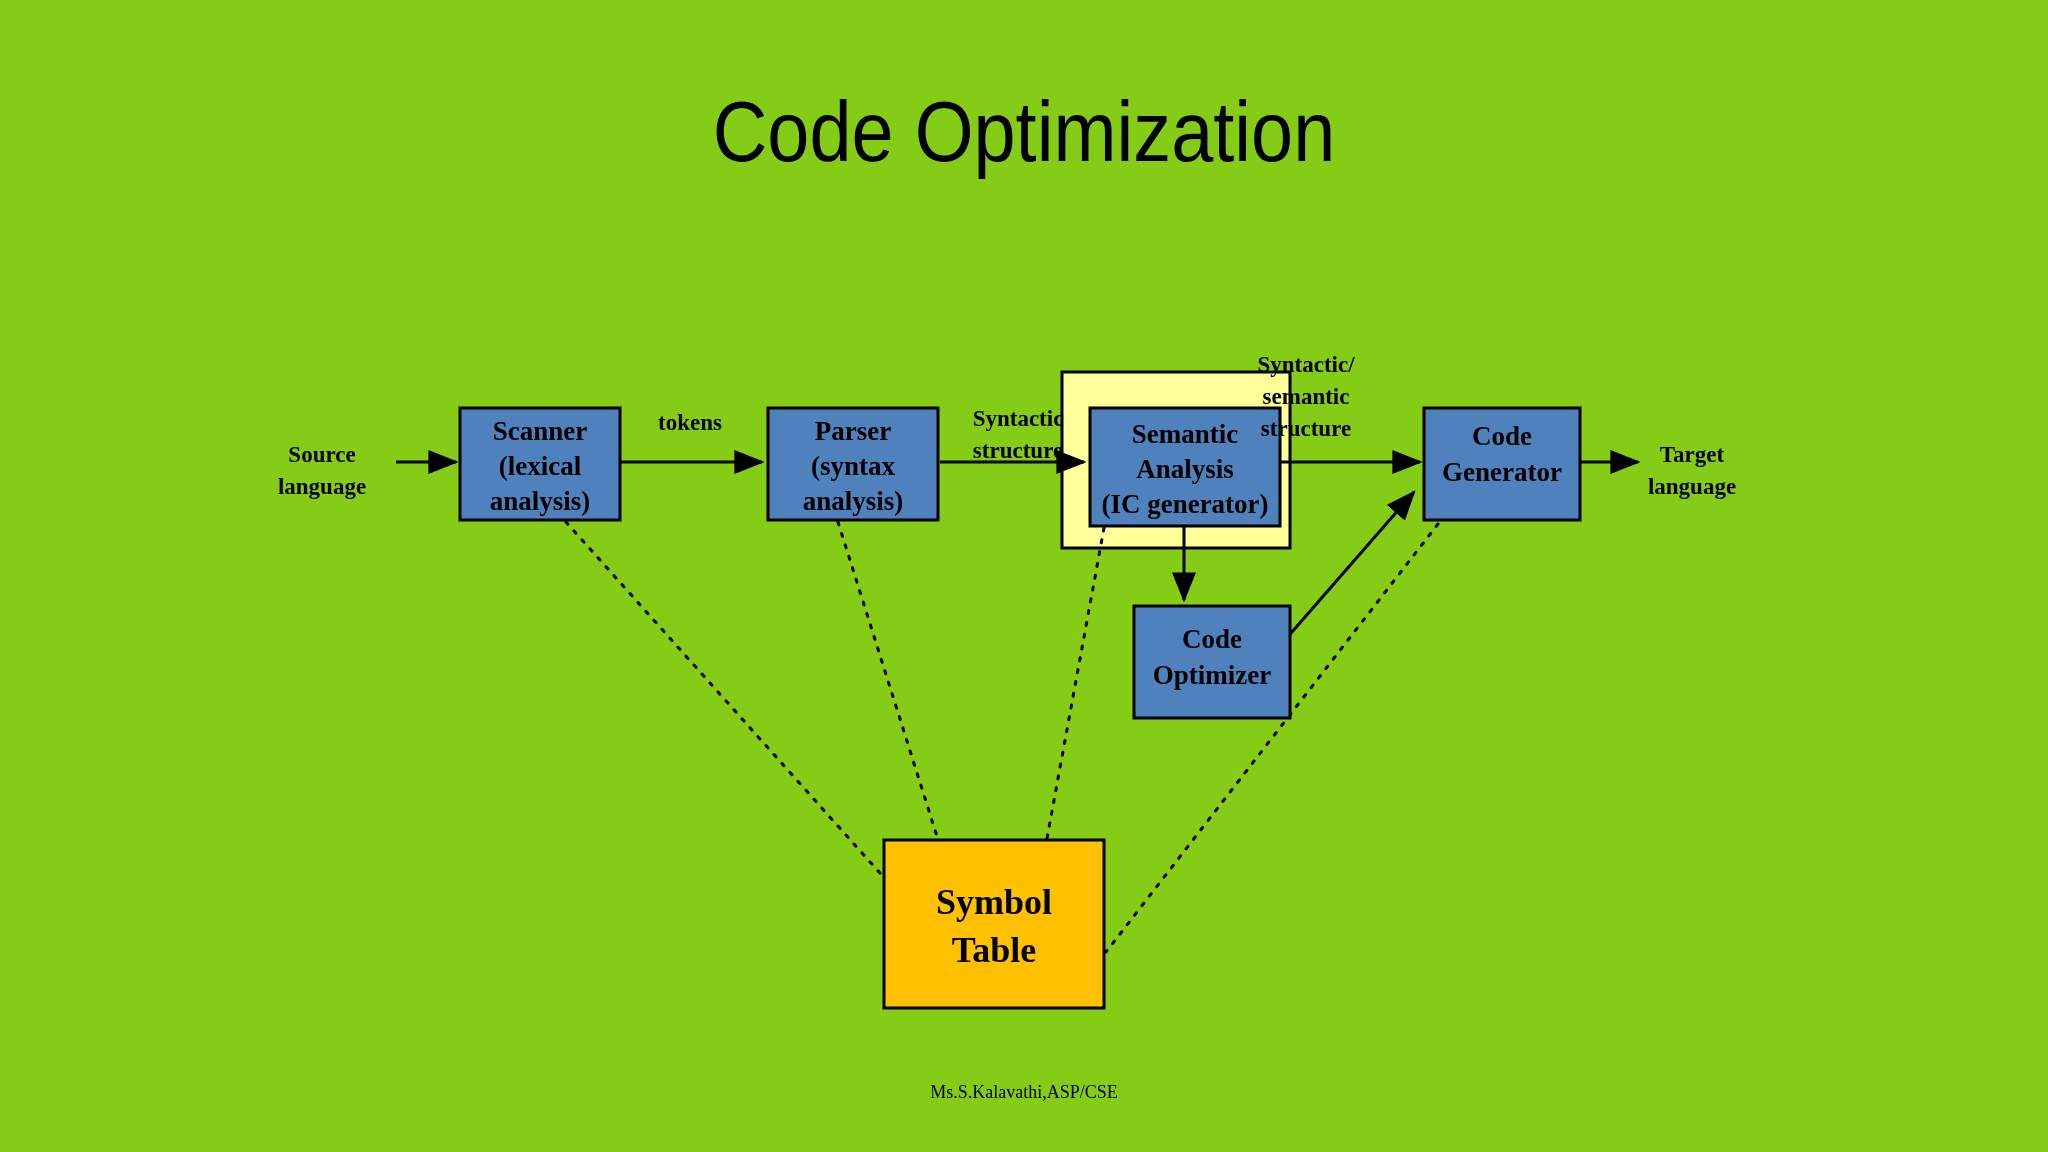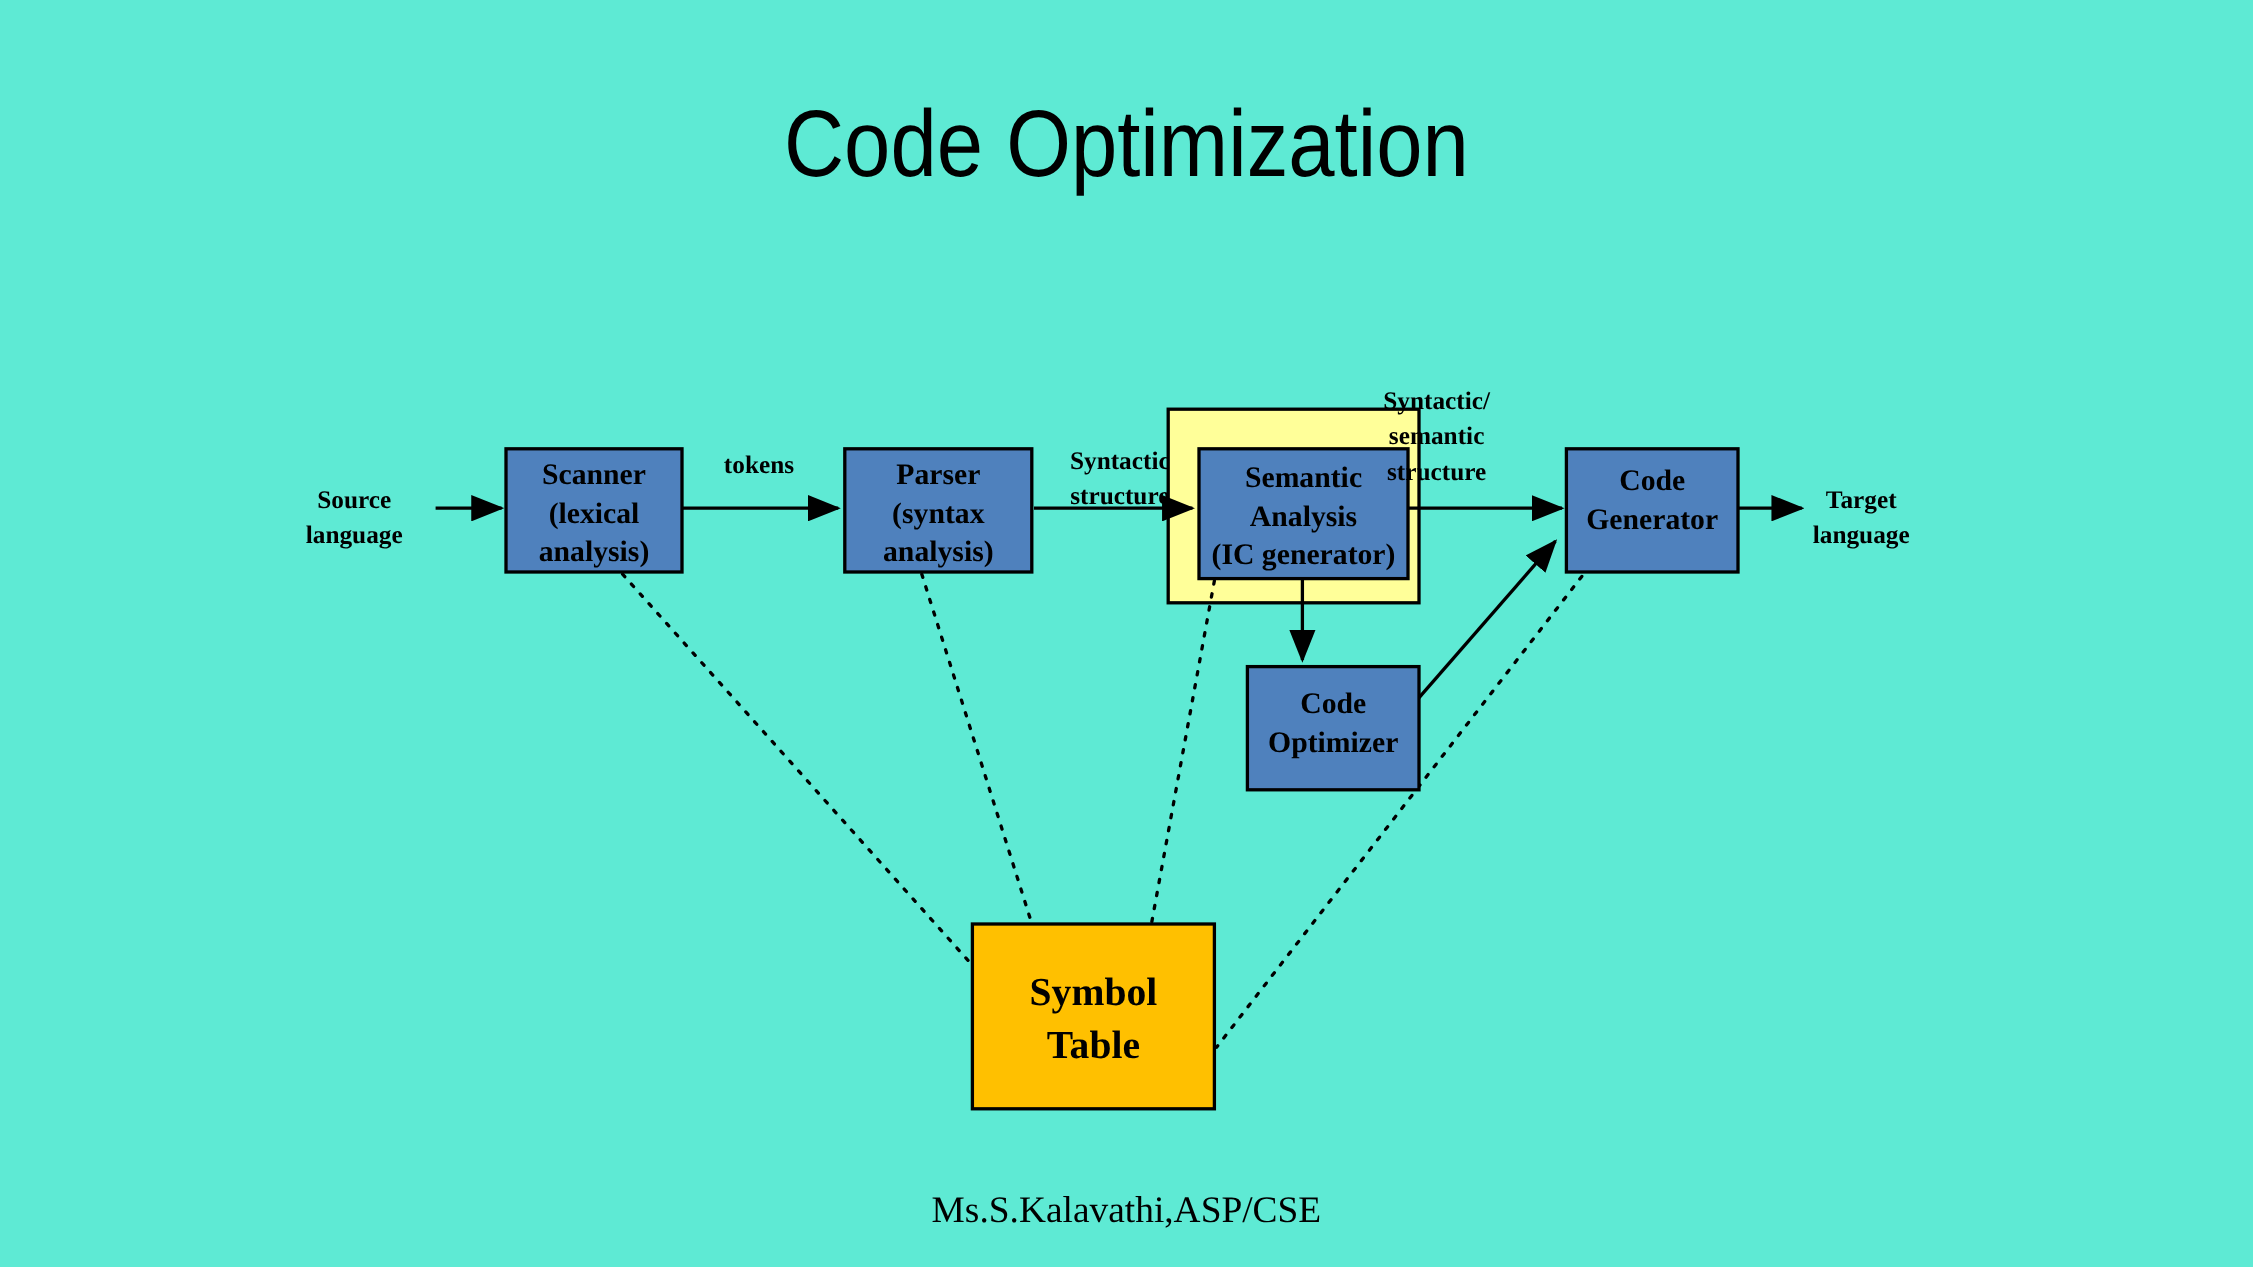--- a/index.html
+++ b/index.html
@@ -10,21 +10,21 @@
   body {
     width: 2048px;
     height: 1152px;
     overflow: hidden;
     font-family: "Liberation Serif", serif;
   }
   #slide {
     position: relative;
     width: 2048px;
     height: 1152px;
-    background: #5eead4;
+    background: #84cc16;
   }
   #slide-title {
     position: absolute;
     left: 0;
     top: 86px;
     width: 2048px;
     text-align: center;
     font-family: "Liberation Sans Narrow", "Liberation Sans", sans-serif;
     font-stretch: condensed;
     font-size: 86px;
@@ -82,21 +82,21 @@
     stroke-linecap: round;
     fill: none;
   }
   #footer {
     position: absolute;
     left: 0;
     top: 1082px;
     width: 2048px;
     text-align: center;
     font-family: "Liberation Serif", serif;
-    font-size: 34px;
+    font-size: 18px;
     font-weight: 400;
     color: #000000;
   }
 </style>
 </head>
 <body>
 
 <div id="slide">
 
   <div id="slide-title">Code Optimization</div>

